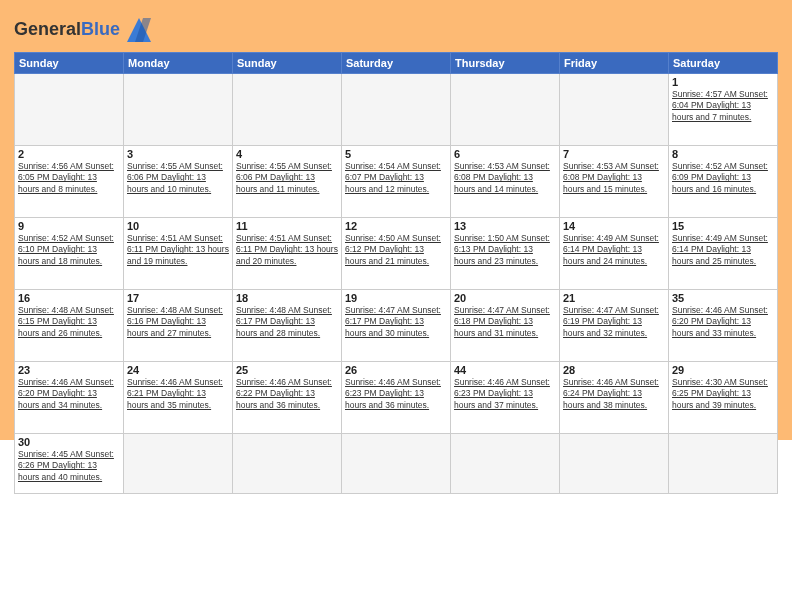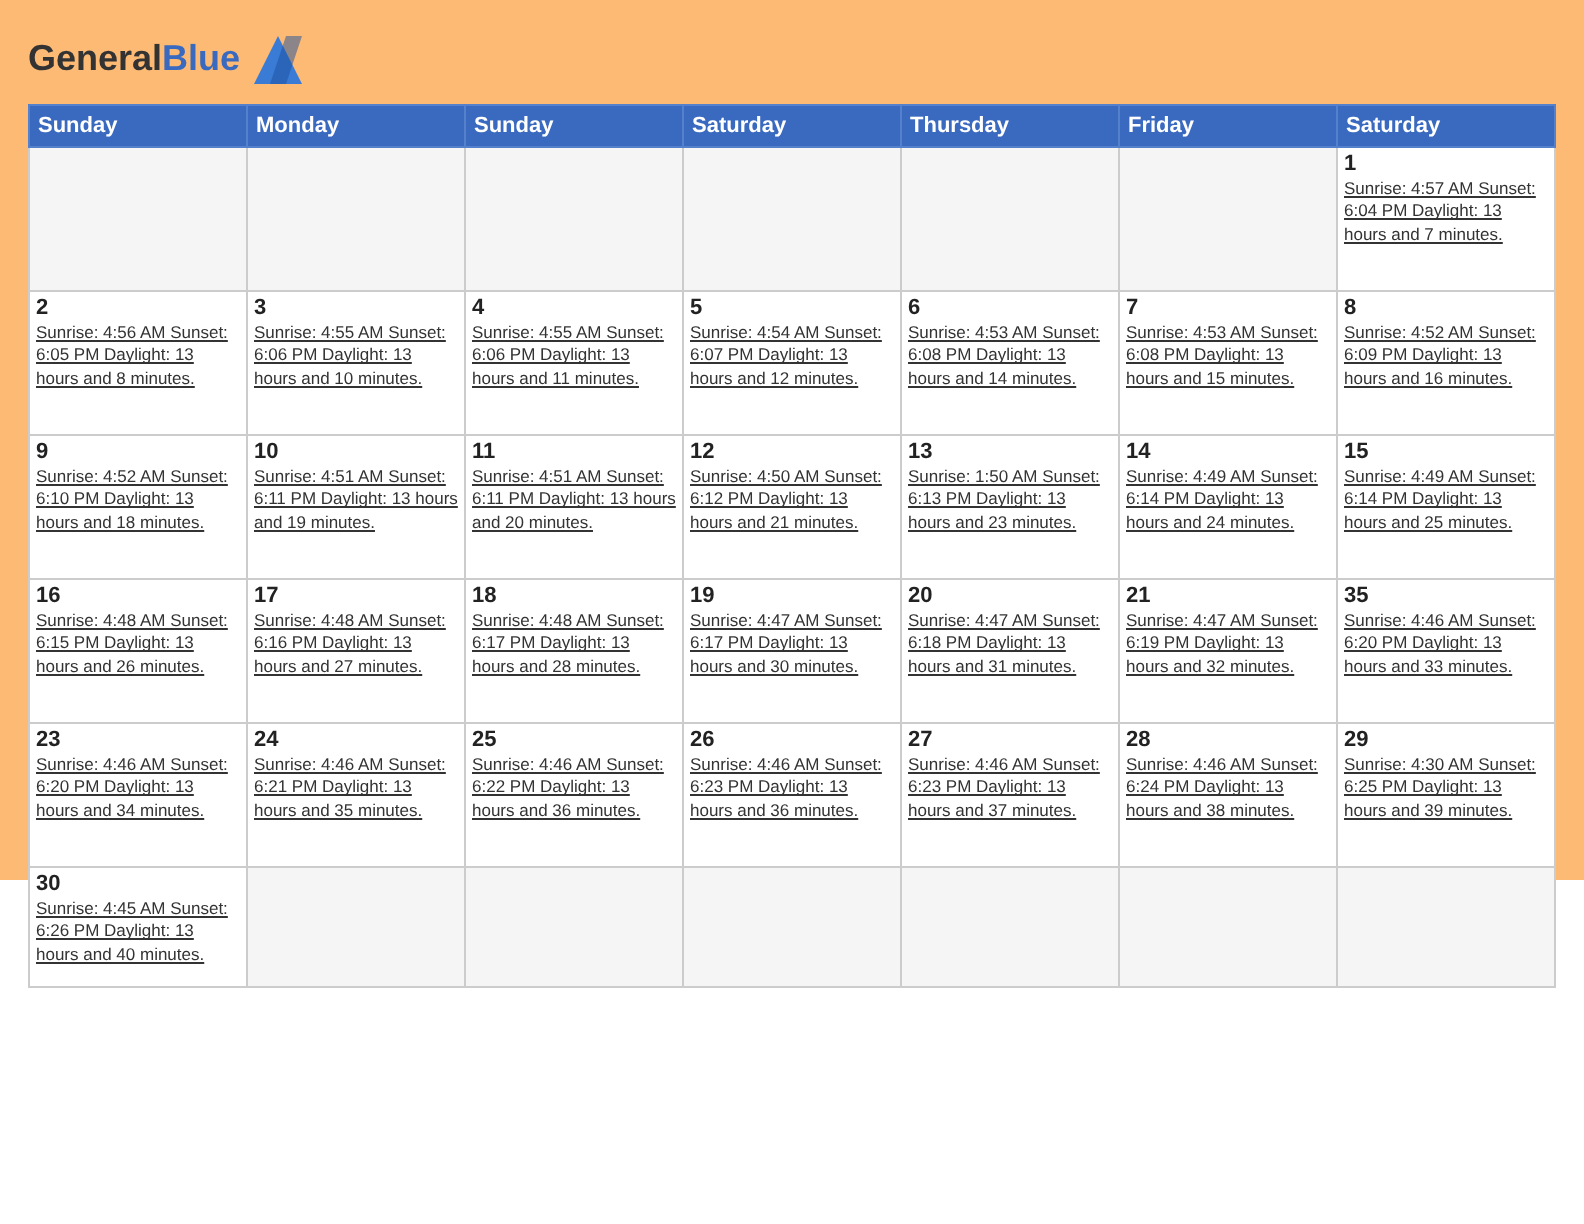--- a/index.html
+++ b/index.html
@@ -299,21 +299,21 @@
 Sunset: 6:22 PM
 Daylight: 13 hours and 36 minutes.</div>
           </td>
           <td>
             <span class="day-num">26</span>
             <div class="day-info">Sunrise: 4:46 AM
 Sunset: 6:23 PM
 Daylight: 13 hours and 36 minutes.</div>
           </td>
           <td>
-            <span class="day-num">27</span>
+            <span class="day-num">44</span>
             <div class="day-info">Sunrise: 4:46 AM
 Sunset: 6:23 PM
 Daylight: 13 hours and 37 minutes.</div>
           </td>
           <td>
             <span class="day-num">28</span>
             <div class="day-info">Sunrise: 4:46 AM
 Sunset: 6:24 PM
 Daylight: 13 hours and 38 minutes.</div>
           </td>

